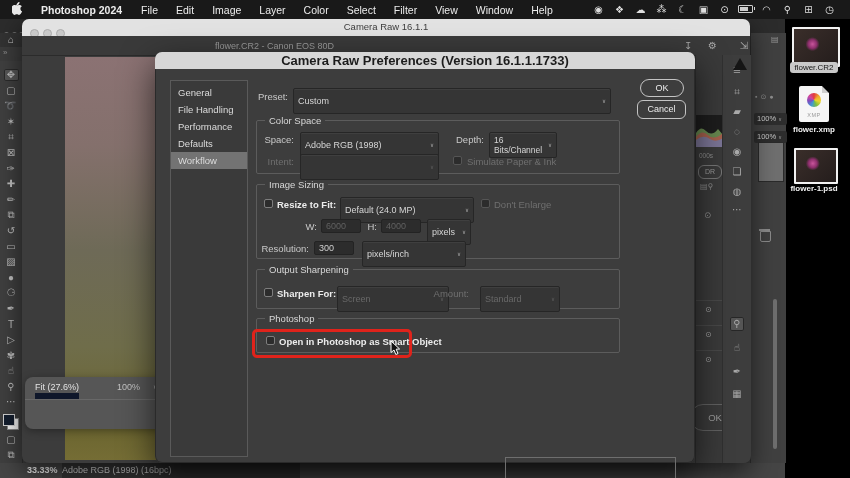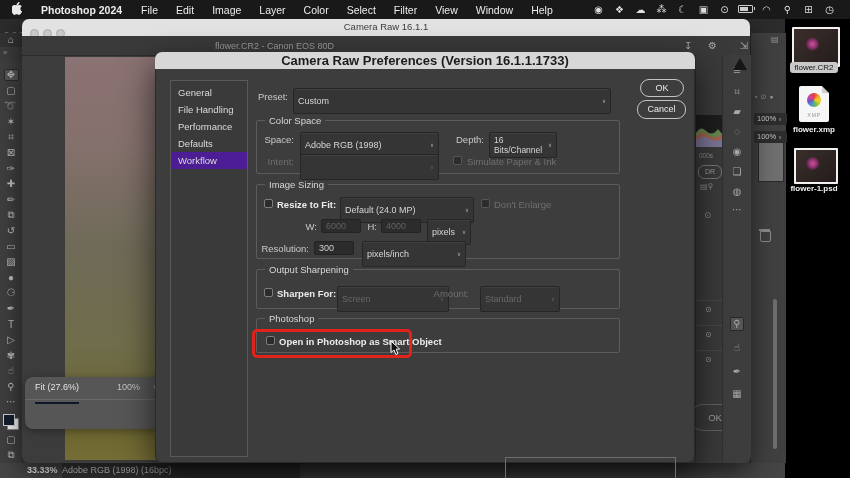--- a/index.html
+++ b/index.html
@@ -47,21 +47,21 @@
   #cr-title{position:absolute;left:0;right:0;top:2px;text-align:center;font-size:9.5px;color:#3d3d3d;}
   #cr-header{position:absolute;left:0;top:17px;width:100%;height:19px;background:#3a3a3a;border-bottom:1px solid #2b2b2b;color:#9b9b9b;font-size:9px;}
   #cr-doc-title{position:absolute;left:193px;top:5px;}
   #cr-photo{position:absolute;left:43px;top:38px;width:240px;height:403px;
     background:
       radial-gradient(circle 8px at 91% 51%, #efe9e2 0%, rgba(239,233,226,0) 100%),
       radial-gradient(circle 16px at 89% 44%, #c24b92 0%, #a23578 55%, rgba(162,53,120,0) 100%),
       linear-gradient(180deg,#8b7273 0%, #84706c 22%, #6e6a57 48%, #6f6d4a 72%, #6b6530 92%, #756d35 100%);}
   #cr-zoom-panel{position:absolute;left:3px;top:358px;width:182px;height:52px;background:#565656;border-radius:8px;box-shadow:0 2px 8px rgba(0,0,0,.35);}
   #cr-zoom-panel .tabs{position:absolute;left:0;top:0;width:100%;height:22px;border-bottom:1px solid #686868;font-size:9px;color:#c3c3c3;}
-  #tab-fit{position:absolute;left:10px;top:5px;padding-bottom:10px;border-bottom:2px solid #0f172a;color:#e2e2e2;text-align:right;}
+  #tab-fit{position:absolute;left:10px;top:5px;padding-bottom:1px;border-bottom:6px solid #0f172a;color:#e2e2e2;text-align:right;}
   #tab-100{position:absolute;left:92px;top:5px;}
   #tab-chev{position:absolute;left:128px;top:6px;font-size:6px;color:#b5b5b5;}
   
   #cr-panel-sliver{position:absolute;left:673px;top:36px;width:27px;bottom:0;background:#3a3a3a;border-left:1px solid #2e2e2e;}
   #histo{position:absolute;left:0;top:60px;width:27px;height:32px;background:#1d1d1d;}
   .sliver-txt{position:absolute;color:#8d8d8d;font-size:6.5px;}
   .hdr-pill{position:absolute;left:2px;top:110px;width:22px;height:12px;border:1px solid #777;border-radius:6px;color:#9a9a9a;font-size:7px;text-align:center;line-height:12px;}
   .eye-row{position:absolute;left:0;width:27px;border-top:1px solid #484848;color:#9d9d9d;font-size:8px;padding:4px 0 0 9px;box-sizing:border-box;}
   #cr-ok-dim{position:absolute;left:668px;top:385px;width:48px;height:25px;border:1px solid #616161;border-radius:13px;color:#9b9b9b;font-size:9.5px;text-align:center;line-height:25px;}
   
@@ -70,21 +70,21 @@
   #cr-toolbar .crtool.sel{left:7px;width:14px;height:14px;background:#555;border-radius:2px;box-shadow:inset 0 0 0 1px #272727;line-height:14px;}
   #cr-expand{position:absolute;left:708px;top:21px;width:28px;text-align:center;color:#a9a9a9;font-size:10px;}
   #blk-tri{position:absolute;left:711px;top:39px;width:0;height:0;border-left:7px solid transparent;border-right:7px solid transparent;border-bottom:12px solid #151515;}
   .hdr-ic{position:absolute;top:4px;color:#a9a9a9;font-size:10px;}
   
   #dialog{left:155px;top:52px;width:540px;height:411px;z-index:10;box-shadow:0 12px 34px rgba(0,0,0,.65);border-radius:7px;}
   #dlg-titlebar{position:absolute;left:0;top:0;width:100%;height:17px;background:#d7d7d7;border-radius:7px 7px 0 0;text-align:center;font-size:13px;font-weight:bold;color:#1c1c1c;line-height:17px;}
   #dlg-body{position:absolute;left:0;top:17px;width:100%;bottom:0;background:#3d3d3d;border-radius:0 0 7px 7px;border:1px solid #2a2a2a;border-top:none;box-sizing:border-box;}
   #dlg-sidebar{position:absolute;left:14px;top:11px;width:76px;height:375px;border:1px solid #5a5a5a;background:#3a3a3a;}
   #dlg-sidebar .sitem{font-size:9.5px;color:#dcdcdc;padding:3px 7px;white-space:nowrap;}
-  #dlg-sidebar .sitem.sel{background:#4c1d95;}
+  #dlg-sidebar .sitem.sel{background:#737373;}
   .pill-btn{position:absolute;border:1px solid #c4c4c4;border-radius:9px;color:#ececec;font-size:9px;text-align:center;background:transparent;}
   .lbl{position:absolute;font-size:9.5px;color:#c9c9c9;white-space:nowrap;}
   .lbl.bold{color:#ececec;font-weight:bold;}
   .lbl.dim{color:#6f6f6f;}
   .lbl.r{text-align:right;}
   .dd{position:absolute;height:14px;background:#353535;border:1px solid #262626;border-radius:2px;color:#d6d6d6;font-size:9px;display:flex;align-items:center;padding:12px 4px;box-sizing:border-box;box-shadow:inset 0 1px 0 rgba(255,255,255,.05);}
   .dd .chev{margin-left:auto;font-size:5.5px;color:#a8a8a8;}
   .dd.dim{color:#686868;}
   .dd.dim .chev{color:#5f5f5f;}
   .fld{position:absolute;height:14px;background:#2c2c2c;border:1px solid #232323;border-radius:2px;color:#d0d0d0;font-size:9px;line-height:13px;padding:0 4px;box-sizing:border-box;}
@@ -281,21 +281,21 @@
 
       <div id="dlg-sidebar">
         <div class="sitem" style="padding-top:6px;">General</div>
         <div class="sitem">File Handling</div>
         <div class="sitem">Performance</div>
         <div class="sitem">Defaults</div>
         <div class="sitem sel">Workflow</div>
       </div>
 
       <div class="pill-btn" style="left:484px;top:10px;width:42px;height:16px;line-height:16px;">OK</div>
-      <div class="pill-btn" style="left:481px;top:31px;width:47px;height:17px;line-height:17px;">Cancel</div>
+      <div class="pill-btn" style="left:481px;top:31px;width:47px;height:17px;line-height:17px;border-radius:6px;">Cancel</div>
 
       <span class="lbl r" style="left:64px;top:22px;width:68px;">Preset:</span>
       <div class="dd" style="left:137px;top:19px;width:318px;">
         <span>Custom</span>
         <span class="chev">∨</span>
       </div>
 
       <fieldset class="grp" style="top:46px;height:57px;">
         <legend>Color Space</legend>
         <span class="lbl r" style="left:2px;top:8px;width:35px;">Space:</span>

